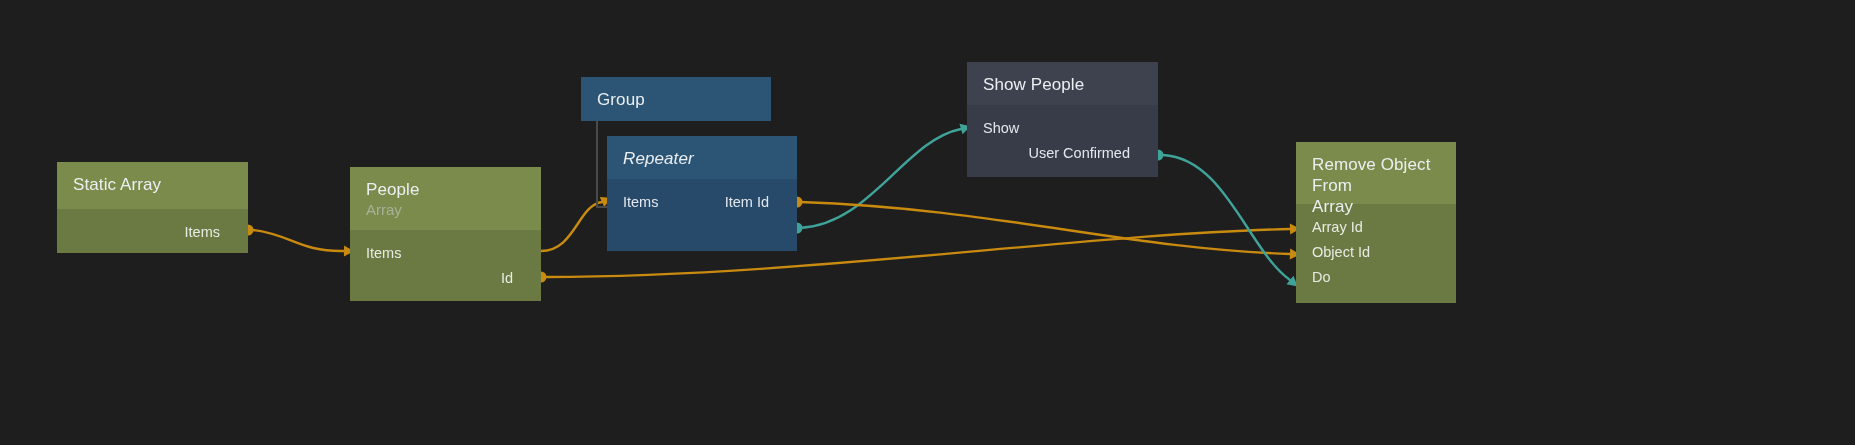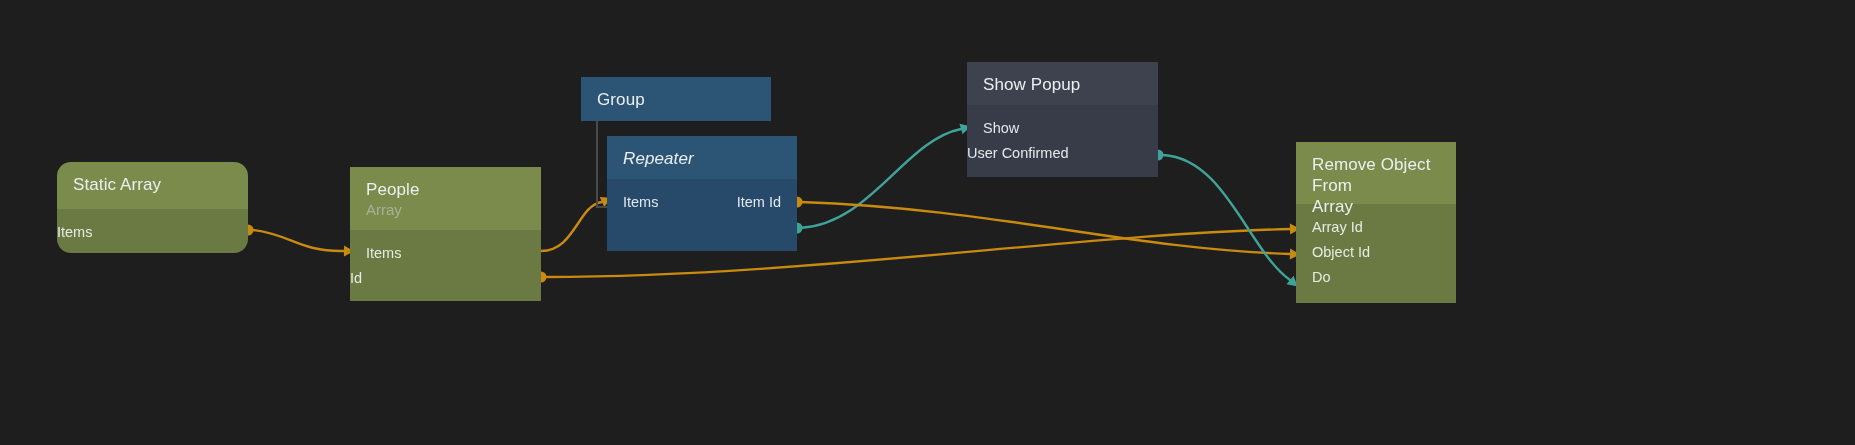--- a/index.html
+++ b/index.html
@@ -47,31 +47,31 @@
   }
   .node-subtitle {
     color: #b3bcae;
     font-size: 15px;
     line-height: 19px;
     font-weight: 400;
     opacity: .78;
   }
   .node-body {
     box-sizing: border-box;
-    padding: 10px 0 12px 0;
+    padding: 10px 12px 12px 0;
   }
   .port-row {
     position: relative;
     height: 25px;
     display: flex;
     align-items: center;
     box-sizing: border-box;
   }
   .port-row.in { justify-content: flex-start; padding-left: 16px; }
-  .port-row.out { justify-content: flex-start; padding-right: 16px; }
+  .port-row.out { justify-content: flex-end; padding-right: 16px; }
   .port-label {
     color: #e7ebe4;
     font-size: 14.5px;
     line-height: 18px;
     white-space: nowrap;
   }
   .node.blue .port-label, .node.slate .port-label { color: #e3e8ee; }
 
   
   .node.green .node-header { background: #7b8b4b; }
@@ -115,21 +115,21 @@
         <polygon points="0,-5.5 10,0 0,5.5" fill="#3fa39a" transform="translate(1290,280) rotate(40.19250705992726)"></polygon>
       </g>
       <circle cx="248" cy="230" r="5.5" fill="#c98a10"></circle>
       <circle cx="541" cy="277" r="5.5" fill="#c98a10"></circle>
       <circle cx="797" cy="202" r="5.5" fill="#c98a10"></circle>
       <circle cx="797" cy="228" r="5.5" fill="#3fa39a"></circle>
       <circle cx="1158" cy="155" r="5.5" fill="#3fa39a"></circle>
     </svg>
 
   <div id="node-layer">
-      <div class="node green" style="left: 57px; top: 162px; width: 191px; height: 91px; border-radius: 14px;">
+      <div class="node green" style="left: 57px; top: 162px; width: 191px; height: 91px;">
         <div class="node-header" style="height: 47px;">
           <div class="node-title">Static Array</div>
         </div>
         <div class="node-body" style="height: 44px;">
           <div class="port-row out">
             <span class="port-label">Items</span>
           </div>
         </div>
       </div>
       <div class="node green" style="left: 350px; top: 167px; width: 191px; height: 134px;">
@@ -157,21 +157,21 @@
         </div>
         <div class="node-body" style="height: 72px;">
           <div class="port-row in" style="justify-content: space-between; padding: 0px 16px;">
             <span class="port-label">Items</span>
             <span class="port-label">Item Id</span>
           </div>
         </div>
       </div>
       <div class="node slate" style="left: 967px; top: 62px; width: 191px; height: 115px;">
         <div class="node-header" style="height: 43px;">
-          <div class="node-title">Show Popup</div>
+          <div class="node-title">Show People</div>
         </div>
         <div class="node-body" style="height: 72px;">
           <div class="port-row in">
             <span class="port-label">Show</span>
           </div>
           <div class="port-row out">
             <span class="port-label">User Confirmed</span>
           </div>
         </div>
       </div>

